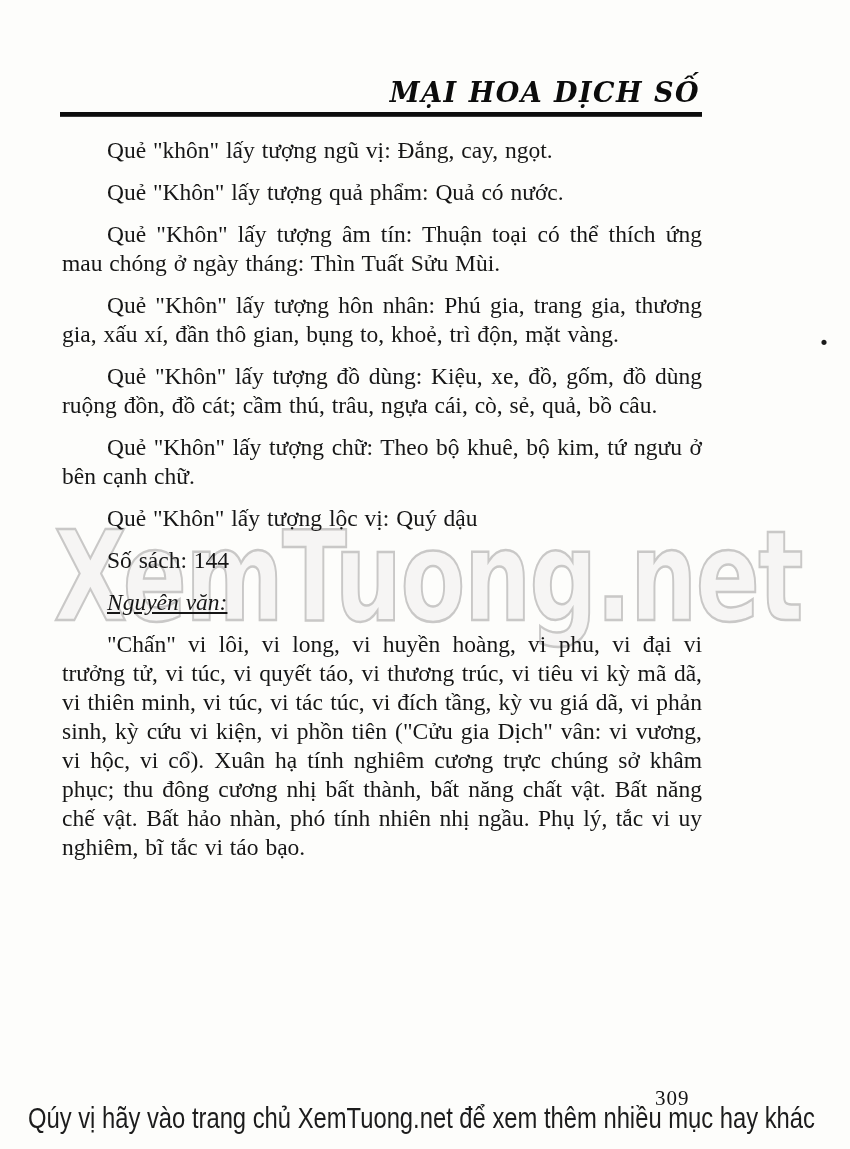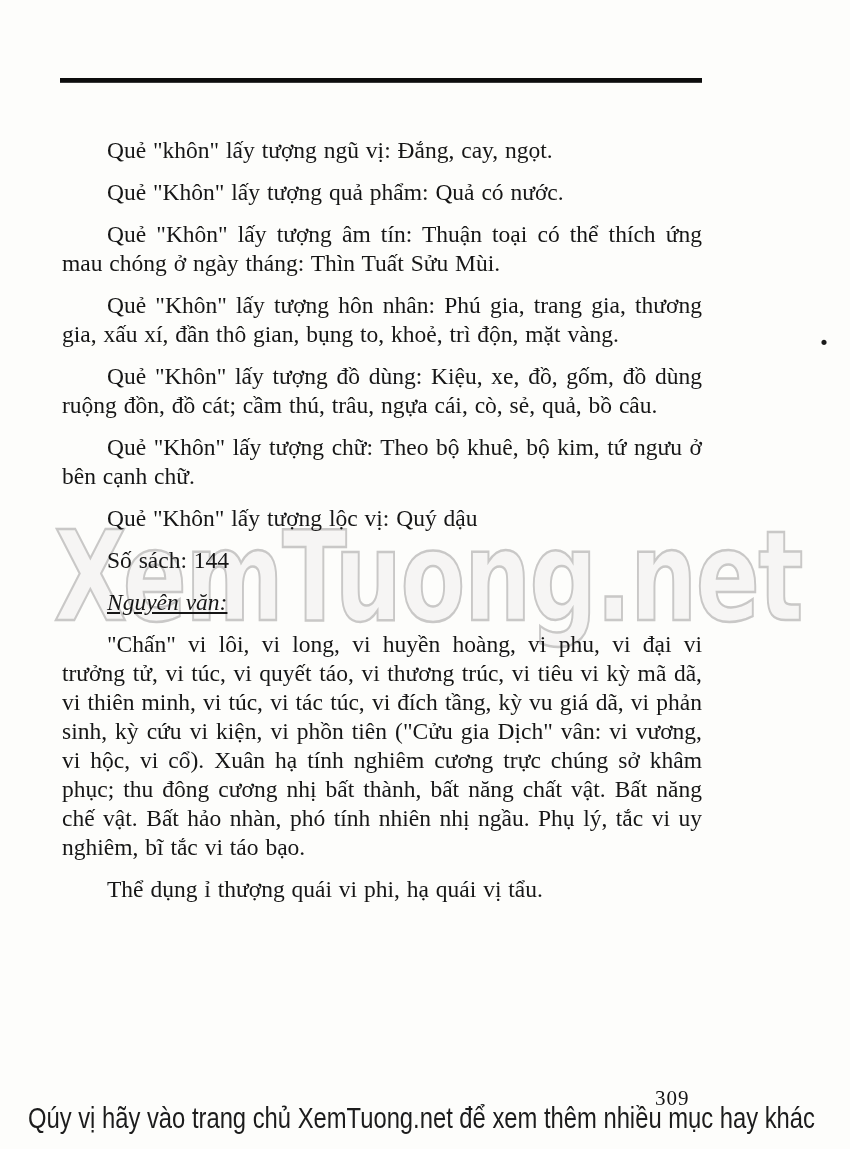--- a/index.html
+++ b/index.html
@@ -111,39 +111,39 @@
     transform: scaleX(0.82);
     transform-origin: left center;
   }
 </style>
 </head>
 <body>
 
 <div class="page">
 
   <div class="header">
+    <div class="header-title">MẠI HOA DỊCH SỐ</div>
     <div class="header-rule"></div>
   </div>
 
   <svg class="watermark" width="758" height="170" viewBox="0 0 758 170">
     <text class="wm-text" x="2" y="122" textLength="748" lengthAdjust="spacingAndGlyphs">XemTuong.net</text>
   </svg>
 
   <div class="content">
     <p><span class="il"></span><span>Quẻ "khôn" lấy tượng ngũ vị: Đắng, cay, ngọt.</span></p>
     <p><span class="il"></span><span>Quẻ "Khôn" lấy tượng quả phẩm: Quả có nước.</span></p>
     <p><span class="il"></span><span>Quẻ "Khôn" lấy tượng âm tín: Thuận toại có thể thích ứng mau chóng ở ngày tháng: Thìn Tuất Sửu Mùi.</span></p>
     <p><span class="il"></span><span>Quẻ "Khôn" lấy tượng hôn nhân: Phú gia, trang gia, thương gia, xấu xí, đần thô gian, bụng to, khoẻ, trì độn, mặt vàng.</span></p>
     <p><span class="il"></span><span>Quẻ "Khôn" lấy tượng đồ dùng: Kiệu, xe, đồ, gốm, đồ dùng ruộng đồn, đồ cát; cầm thú, trâu, ngựa cái, cò, sẻ, quả, bồ câu.</span></p>
     <p><span class="il"></span><span>Quẻ "Khôn" lấy tượng chữ: Theo bộ khuê, bộ kim, tứ ngưu ở bên cạnh chữ.</span></p>
     <p><span class="il"></span><span>Quẻ "Khôn" lấy tượng lộc vị: Quý dậu</span></p>
     <p><span class="il"></span><span>Số sách: 144</span></p>
     <p><span class="il">Nguyên văn:</span><span></span></p>
     <p><span class="il"></span><span>"Chấn" vi lôi, vi long, vi huyền hoàng, vi phu, vi đại vi trưởng tử, vi túc, vi quyết táo, vi thương trúc, vi tiêu vi kỳ mã dã, vi thiên minh, vi túc, vi tác túc, vi đích tầng, kỳ vu giá dã, vi phản sinh, kỳ cứu vi kiện, vi phồn tiên ("Cửu gia Dịch" vân: vi vương, vi hộc, vi cổ). Xuân hạ tính nghiêm cương trực chúng sở khâm phục; thu đông cương nhị bất thành, bất năng chất vật. Bất năng chế vật. Bất hảo nhàn, phó tính nhiên nhị ngầu. Phụ lý, tắc vi uy nghiêm, bĩ tắc vi táo bạo.</span></p>
-    <p><span class="il"></span><span>Thể dụng ỉ thượng quái vi phi, hạ quái vị tẩu.</span></p>
   </div>
 
   <div class="stray-mark">.</div>
 
   <div class="page-number">309</div>
 
   <div class="footer">
     <span>Qúy vị hãy vào trang chủ XemTuong.net để xem thêm nhiều mục hay khác</span>
   </div>
 

